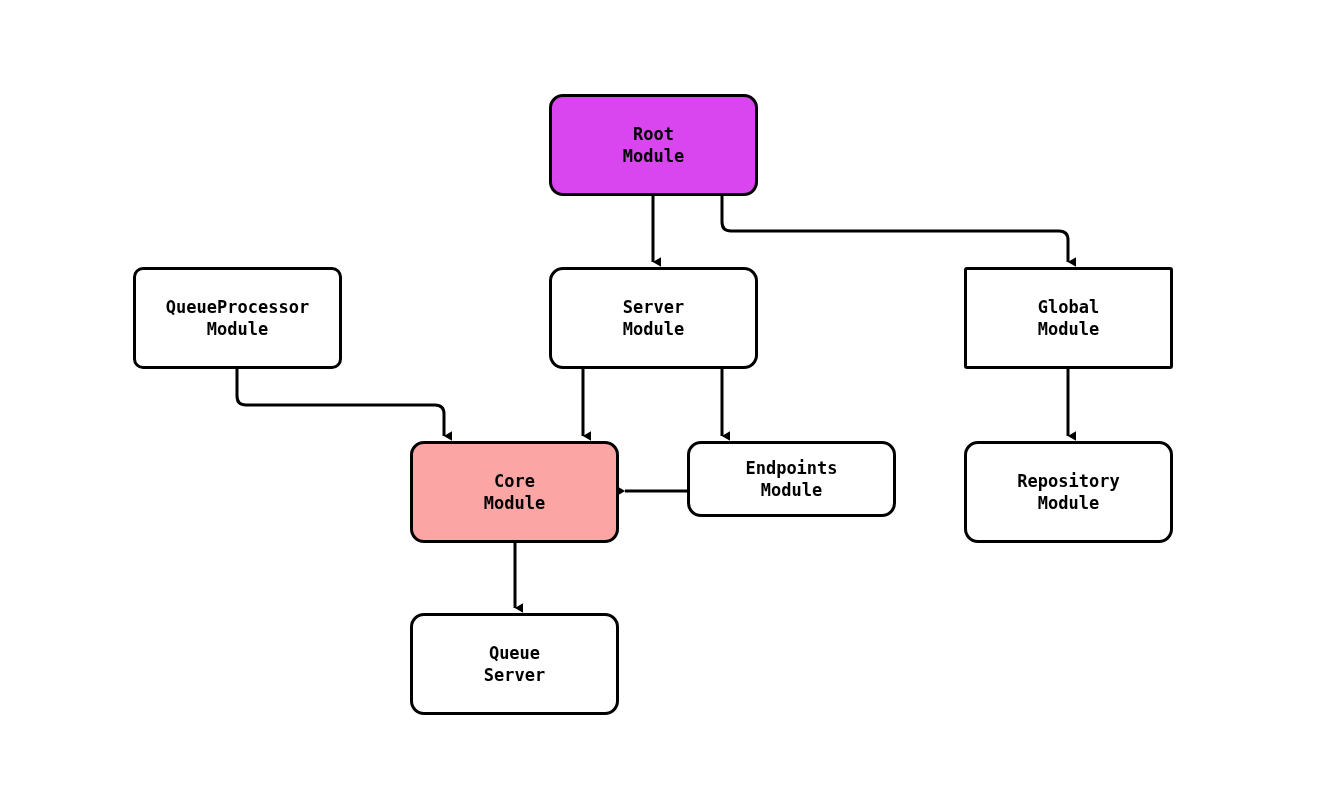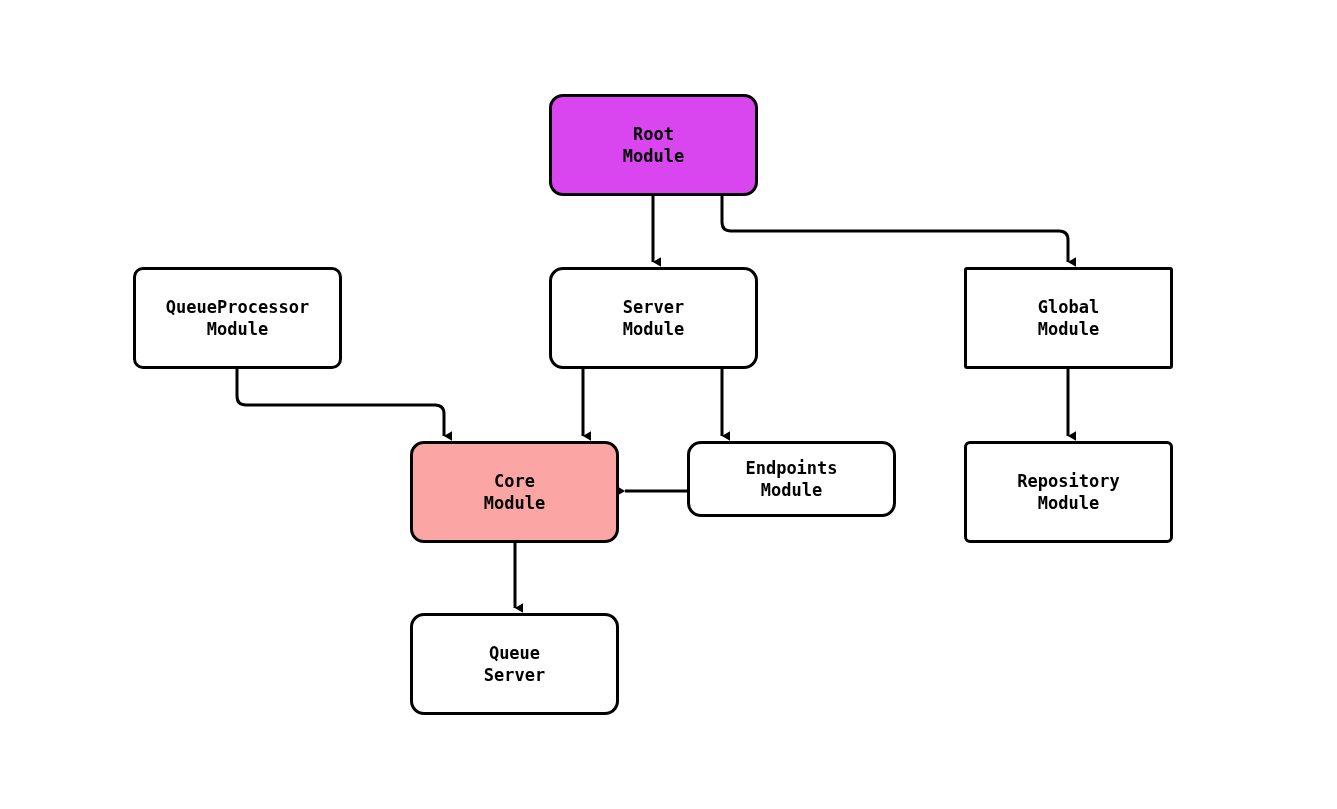--- a/index.html
+++ b/index.html
@@ -106,21 +106,21 @@
   <div class="node" style="left: 410px; top: 441px; width: 209px; height: 102px; background: #fca5a5; border: 3px solid rgb(0, 0, 0); border-radius: 14px;">
     <div class="node-label">Core
 Module</div>
   </div>
 
   <div class="node" style="left: 687px; top: 441px; width: 209px; height: 76px; background: rgb(255, 255, 255); border: 3px solid rgb(0, 0, 0); border-radius: 14px;">
     <div class="node-label">Endpoints
 Module</div>
   </div>
 
-  <div class="node" style="left: 964px; top: 441px; width: 209px; height: 102px; background: rgb(255, 255, 255); border: 3px solid rgb(0, 0, 0); border-radius: 6px;">
+  <div class="node" style="left: 964px; top: 441px; width: 209px; height: 102px; background: rgb(255, 255, 255); border: 3px solid rgb(0, 0, 0); border-radius: 14px;">
     <div class="node-label">Repository
 Module</div>
   </div>
 
   <div class="node" style="left: 410px; top: 613px; width: 209px; height: 102px; background: rgb(255, 255, 255); border: 3px solid rgb(0, 0, 0); border-radius: 14px;">
     <div class="node-label">Queue
 Server</div>
   </div>
 
 </div>

